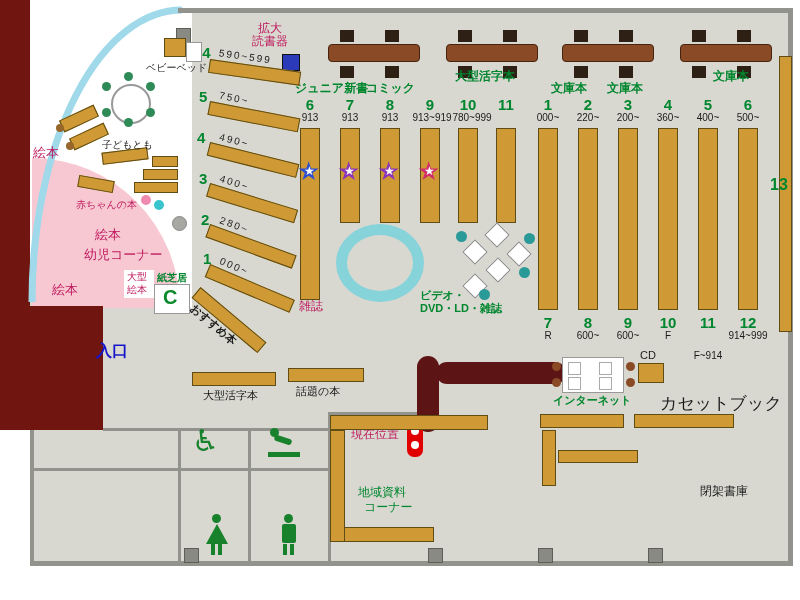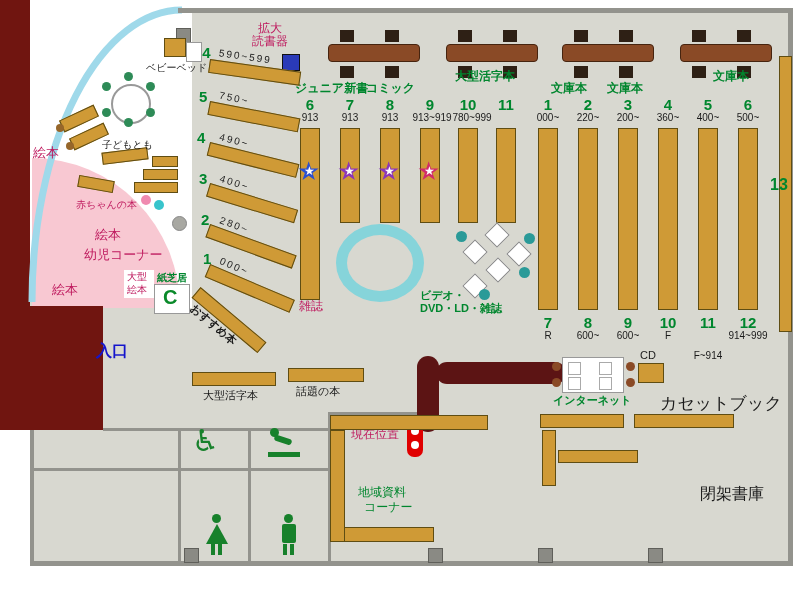--- a/index.html
+++ b/index.html
@@ -307,21 +307,21 @@
   <div class="lab green" style="left:553px;top:394px;font-size:11px;">インターネット</div>
 
   <div class="lab blk" style="left:640px;top:349px;font-size:11px;font-weight:normal;">CD</div>
   <div class="shelf" style="left:638px;top:363px;width:26px;height:20px;"></div>
   <div class="lab blk" style="left:660px;top:394px;font-size:17px;">カセットブック</div>
   <div class="shelf" style="left:540px;top:414px;width:84px;height:14px;"></div>
   <div class="shelf" style="left:634px;top:414px;width:100px;height:14px;"></div>
   <div class="shelf" style="left:542px;top:430px;width:14px;height:56px;"></div>
   <div class="shelf" style="left:558px;top:450px;width:80px;height:13px;"></div>
 
-  <div class="lab blk" style="left:700px;top:485px;font-size:16px;">閉架書庫</div>
+  <div class="lab blk" style="left:700px;top:485px;font-size:12px;">閉架書庫</div>
 
   <div class="lab" style="left:192px;top:424px;font-size:30px;color:#17812b;">♿</div>
   <div class="abs" style="left:268px;top:428px;width:34px;height:34px;">
     <div class="fig-head" style="left:2px;top:0;"></div>
     <div class="abs" style="left:6px;top:9px;width:18px;height:6px;background:#17812b;transform:rotate(18deg);border-radius:3px;"></div>
     <div class="abs" style="left:0;top:24px;width:32px;height:5px;background:#17812b;"></div>
   </div>
   <div class="abs" style="left:206px;top:514px;width:22px;height:40px;">
     <div class="fig-head" style="left:6px;top:0;"></div>
     <div class="abs" style="left:0;top:10px;width:0;height:0;border-left:11px solid transparent;border-right:11px solid transparent;border-bottom:20px solid #17812b;"></div>

